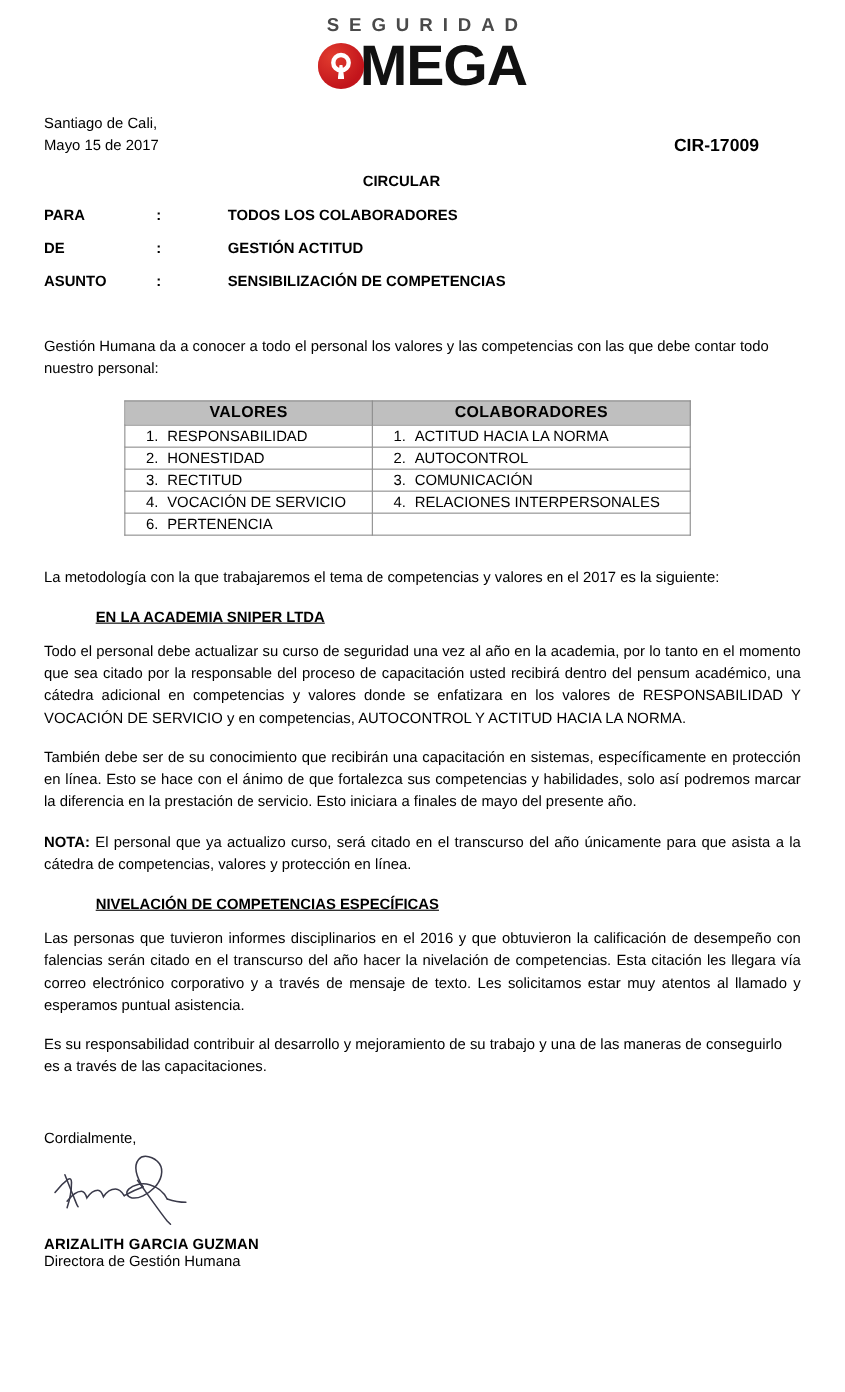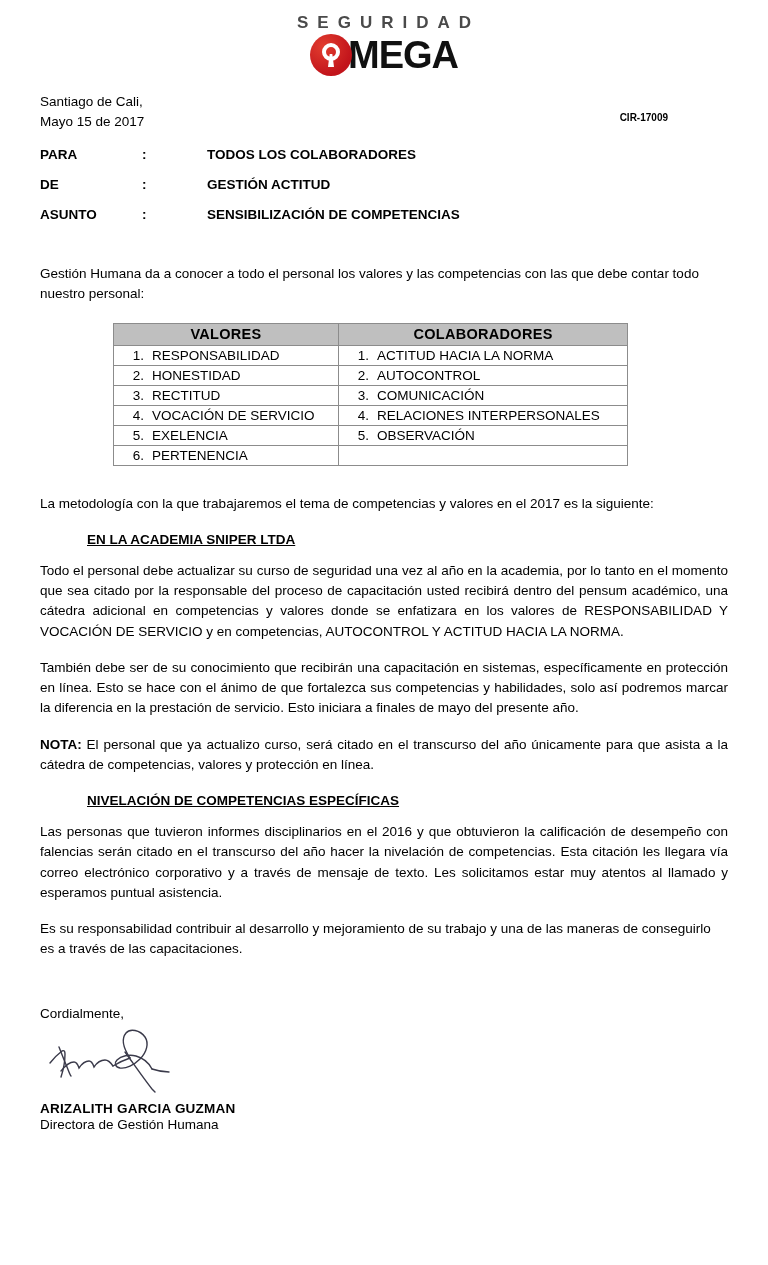--- a/index.html
+++ b/index.html
@@ -65,43 +65,43 @@
     box-sizing: border-box;
   }
   .logo-mark .keystem {
     position: absolute;
     left: 18px; top: 20px;
     width: 6px; height: 13px;
     background: #ffffff;
     clip-path: polygon(28% 0%, 72% 0%, 100% 100%, 0% 100%);
   }
   .logo-mega {
-    font-size: 38px;
+    font-size: 52px;
     font-weight: bold;
     letter-spacing: -1px;
     line-height: 1;
     margin-left: -4px;
     color: #111111;
   }
 
   
   .meta-row {
     margin-top: 16px;
     position: relative;
     font-size: 13.5px;
     line-height: 1.45;
   }
   .meta-city { display: block; }
   .meta-date { display: block; }
   .meta-code {
     position: absolute;
-    right: 60px;
+    right: 38px;
     top: 19px;
     font-weight: bold;
-    font-size: 10px;
+    font-size: 16px;
   }
 
   .circular-title {
     text-align: center;
     font-weight: bold;
     font-size: 13.5px;
     margin-top: 16px;
     padding-right: 38px;
   }
 
@@ -204,20 +204,21 @@
       <span class="logo-mega">MEGA</span>
     </div>
   </div>
 
   <div class="meta-row">
     <span class="meta-city">Santiago de Cali,</span>
     <span class="meta-date">Mayo 15 de 2017</span>
     <span class="meta-code">CIR-17009</span>
   </div>
 
+  <div class="circular-title">CIRCULAR</div>
 
   <div class="addr">
     <div class="addr-row">
       <span class="addr-label">PARA</span>
       <span class="addr-colon">:</span>
       <span class="addr-value">TODOS LOS COLABORADORES</span>
     </div>
     <div class="addr-row">
       <span class="addr-label">DE</span>
       <span class="addr-colon">:</span>
@@ -252,24 +253,20 @@
         <td class="cell"><span class="num">2.</span><span>HONESTIDAD</span></td>
         <td class="cell"><span class="num">2.</span><span>AUTOCONTROL</span></td>
       </tr>
       <tr>
         <td class="cell"><span class="num">3.</span><span>RECTITUD</span></td>
         <td class="cell"><span class="num">3.</span><span>COMUNICACIÓN</span></td>
       </tr>
       <tr>
         <td class="cell"><span class="num">4.</span><span>VOCACIÓN DE SERVICIO</span></td>
         <td class="cell"><span class="num">4.</span><span>RELACIONES INTERPERSONALES</span></td>
-      </tr>
-      <tr>
-        <td class="cell"><span class="num">5.</span><span>EXELENCIA</span></td>
-        <td class="cell"><span class="num">5.</span><span>OBSERVACIÓN</span></td>
       </tr>
       <tr>
         <td class="cell"><span class="num">6.</span><span>PERTENENCIA</span></td>
         <td class="cell"><span class="num"></span><span></span></td>
       </tr>
     </tbody>
   </table>
 
   <p class="body" style="margin-top:28px;text-align:left;">La metodología  con la que trabajaremos el tema de competencias y valores  en  el 2017 es la siguiente:</p>
 

